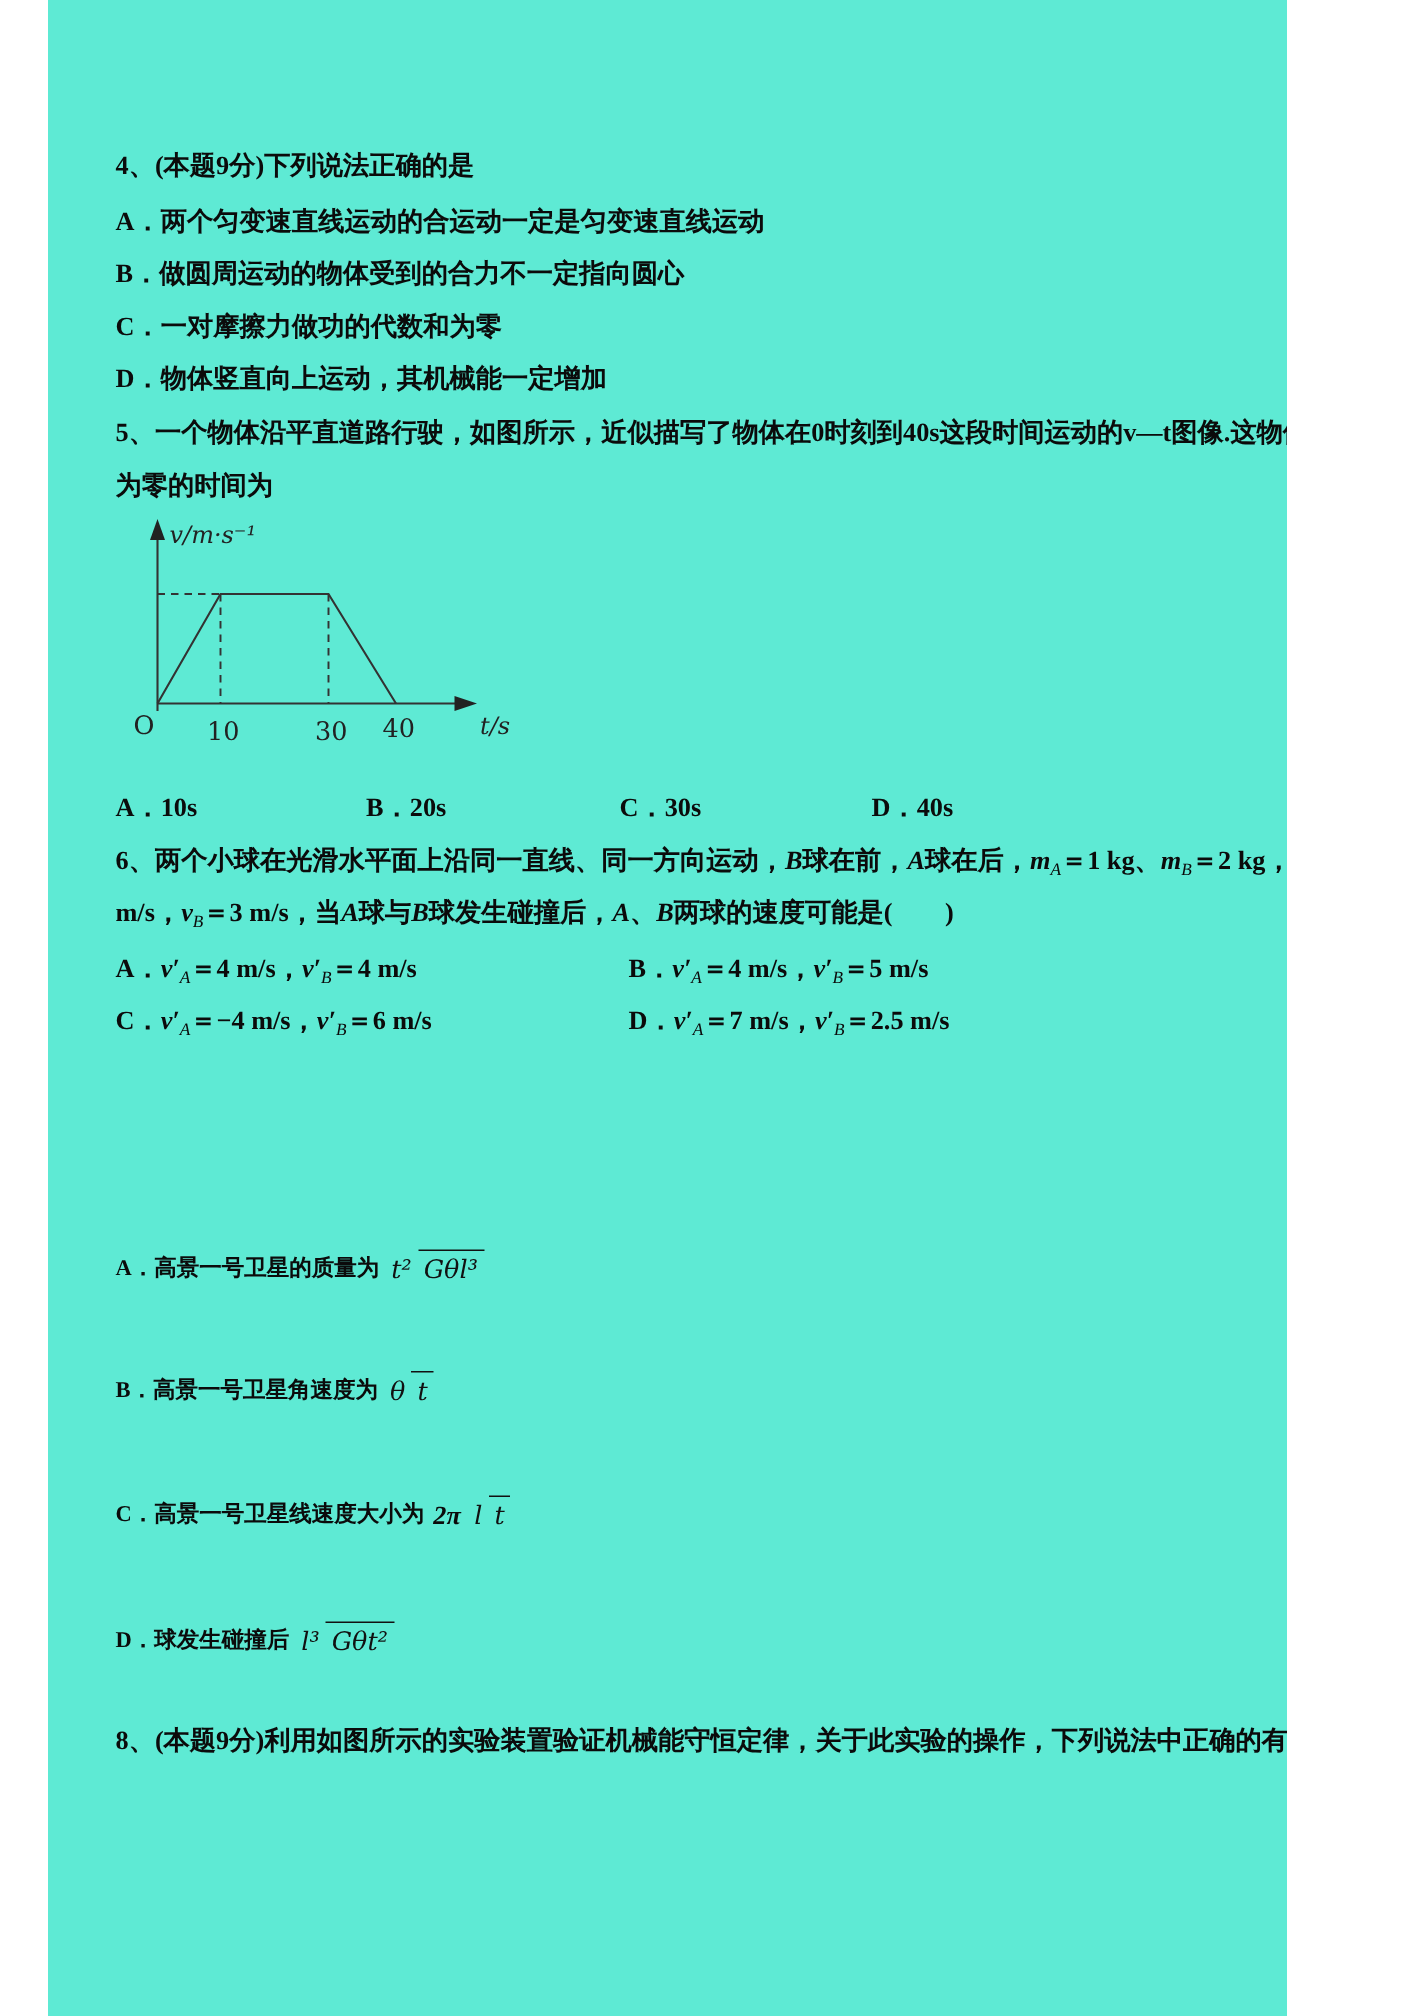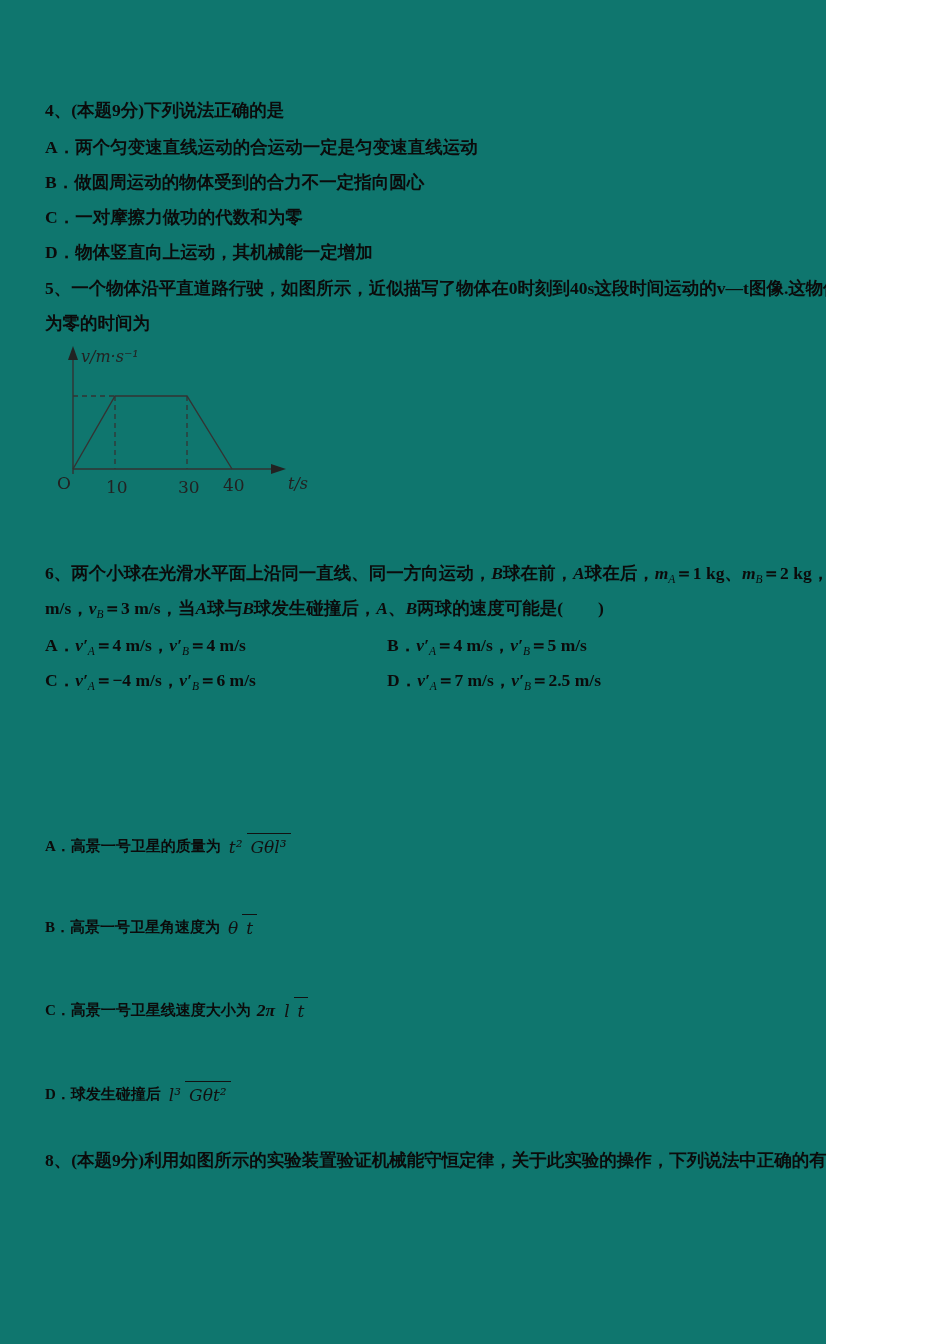--- a/index.html
+++ b/index.html
@@ -1,19 +1,19 @@
 <!DOCTYPE html>
 <html><head>
 <meta charset="utf-8">
 <title>Physics Exam Page</title>
 <style>
   html,body { margin:0; padding:0; background:#ffffff; }
   .page {
-    position:relative; width:826px; height:1344px; background:#0f766e;
-    font-family:"Liberation Serif", serif; color:#000; overflow:hidden;
+    position:relative; width:826px; height:1344px; background:#5eead4;
+    font-family:"Liberation Serif", serif; color:#000; overflow:hidden;margin-left:32px;
   }
   .abs { position:absolute; left:45px; }
   .txt { font-size:17.5px; font-weight:bold; line-height:35px; color:#0b0b0b; }
   .para { width:866px; }
   .optline4 { height:35px; }
   .it { font-style:italic; font-family:"Liberation Serif", serif; font-weight:inherit; }
   sub {
     font-style:italic; font-family:"Liberation Serif", serif;
     font-size:11.5px; line-height:0; vertical-align:-4px; font-weight:normal;
   }
@@ -72,20 +72,26 @@
     <path class="gl" d="M28,125 L70,52 L142,52 L187,125"></path>
 
     <text class="axlab" x="36" y="18">v/m·s⁻¹</text>
     <text class="tick" x="12" y="145">O</text>
     <text class="tick" x="61" y="149">10</text>
     <text class="tick" x="133" y="149">30</text>
     <text class="tick" x="178" y="147">40</text>
     <text class="axlab" x="243" y="145">t/s</text>
   </svg>
 
+  <div class="abs txt q5opts" style="top:521px;">
+    <span>A．10s</span>
+    <span>B．20s</span>
+    <span>C．30s</span>
+    <span>D．40s</span>
+  </div>
 
   <div class="abs txt para" style="top:556px;"><span>6、两个小球在光滑水平面上沿同一直线、同一方向运动，</span><span class="it">B</span><span>球在前，</span><span class="it">A</span><span>球在后，</span><span class="it">m</span><sub>A</sub><span>＝1 kg、</span><span class="it">m</span><sub>B</sub><span>＝2 kg，</span><span class="it">v</span><sub>A</sub><span>＝6 m/s，</span><span class="it">v</span><sub>B</sub><span>＝3 m/s，当</span><span class="it">A</span><span>球与</span><span class="it">B</span><span>球发生碰撞后，</span><span class="it">A</span><span>、</span><span class="it">B</span><span>两球的速度可能是(　　)</span></div>
 
   <div class="abs txt q6opts" style="top:628px;">
     <div><span>A．</span><span class="it">v′</span><sub>A</sub><span>＝4 m/s，</span><span class="it">v′</span><sub>B</sub><span>＝4 m/s</span></div>
     <div><span>B．</span><span class="it">v′</span><sub>A</sub><span>＝4 m/s，</span><span class="it">v′</span><sub>B</sub><span>＝5 m/s</span></div>
     <div><span>C．</span><span class="it">v′</span><sub>A</sub><span>＝−4 m/s，</span><span class="it">v′</span><sub>B</sub><span>＝6 m/s</span></div>
     <div><span>D．</span><span class="it">v′</span><sub>A</sub><span>＝7 m/s，</span><span class="it">v′</span><sub>B</sub><span>＝2.5 m/s</span></div>
   </div>
 

